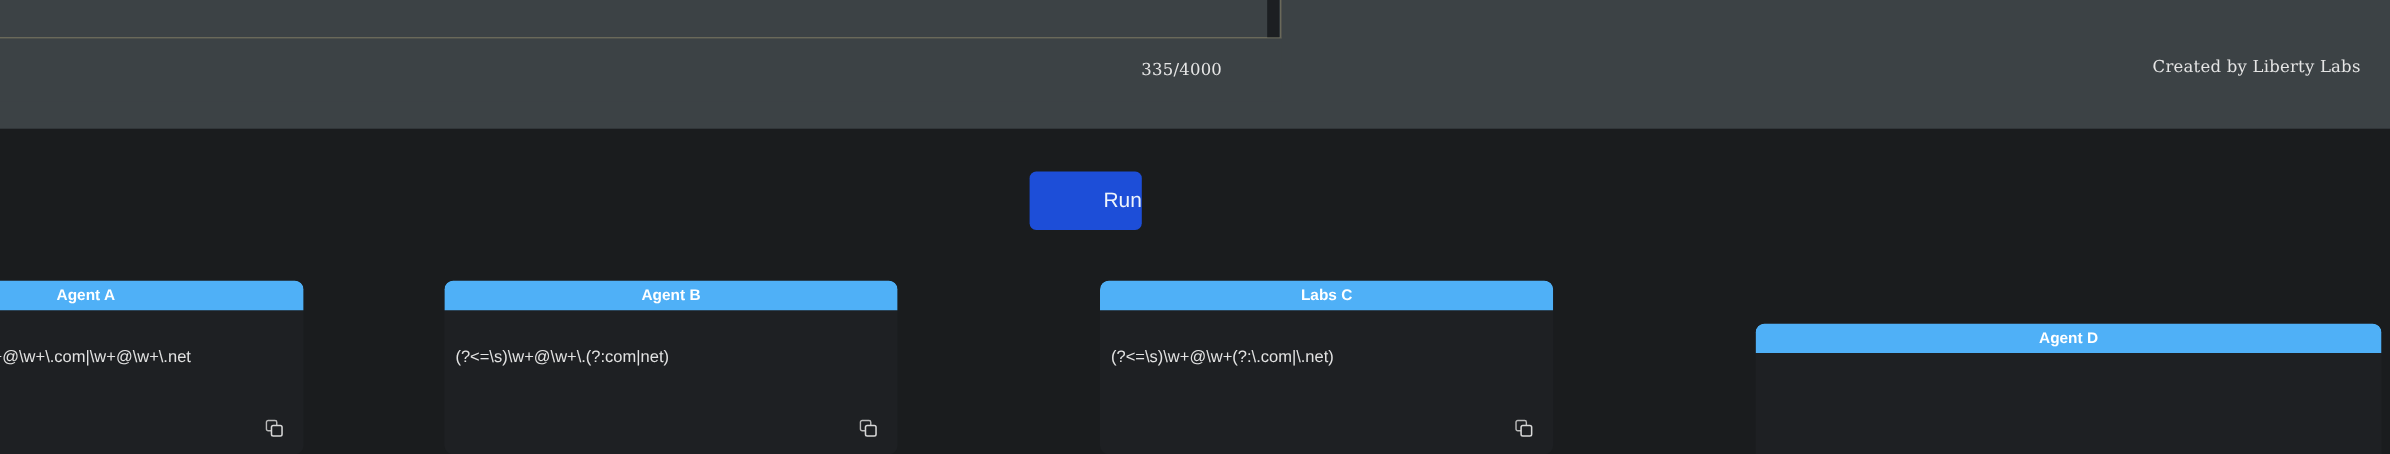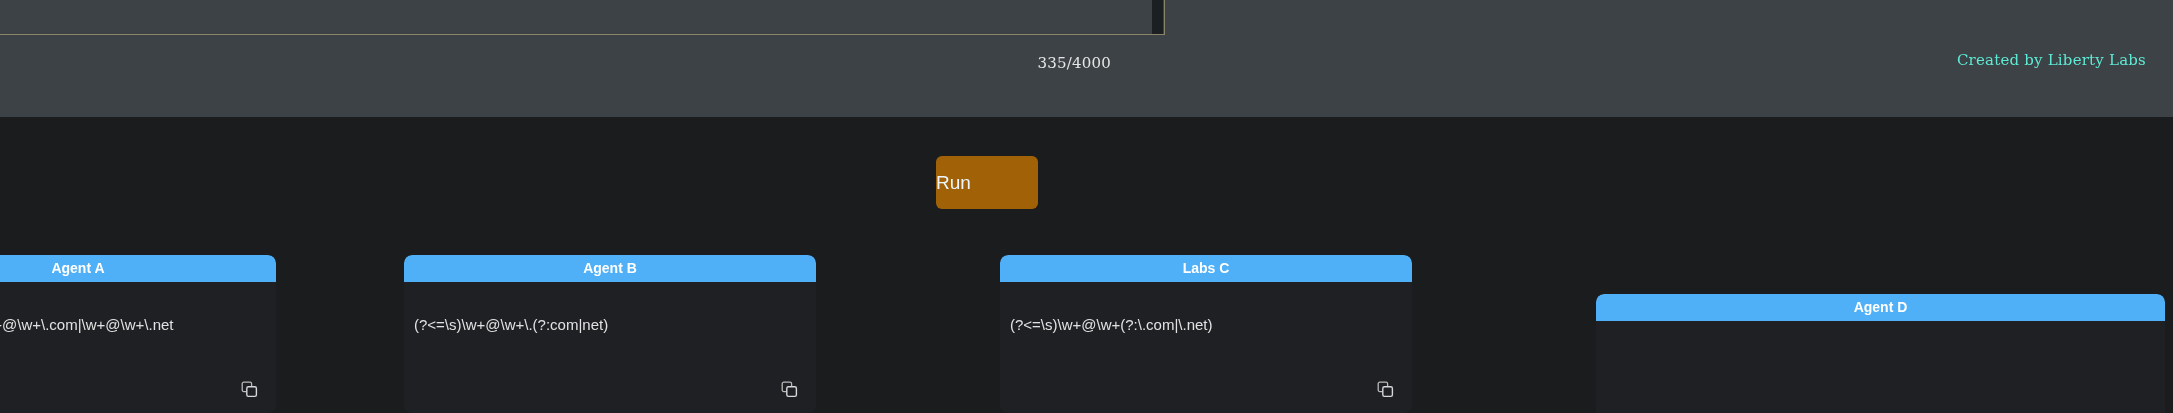--- a/index.html
+++ b/index.html
@@ -77,47 +77,47 @@
     letter-spacing: 0.2px;
   }
 
   
   #credit {
     position: absolute;
     right: 27px;
     top: 51px;
     font-family: "DejaVu Serif", "Liberation Serif", serif;
     font-size: 15px;
-    color: #5eead4;
+    color: #e5e5e5;
     letter-spacing: 0.2px;
   }
 
   
   #run-row {
     position: absolute;
     left: 0; top: 117px;
     width: 2173px;
     height: 138px;
   }
   #run-button {
     position: absolute;
     left: 936px;
     top: 39px;
     width: 102px;
     height: 53px;
-    background: #a16207;
+    background: #1d4ed8;
     color: #eef4fb;
     border: none;
     border-radius: 6px;
     font-family: "Liberation Sans", sans-serif;
     font-size: 19px;
     cursor: pointer;
     padding: 0;
     line-height: 53px;
-    text-align: left;
+    text-align: right;
   }
 
   
   #cards {
     position: absolute;
     left: 0; top: 255px;
     width: 2173px;
     height: 158px;
   }
   .card {

